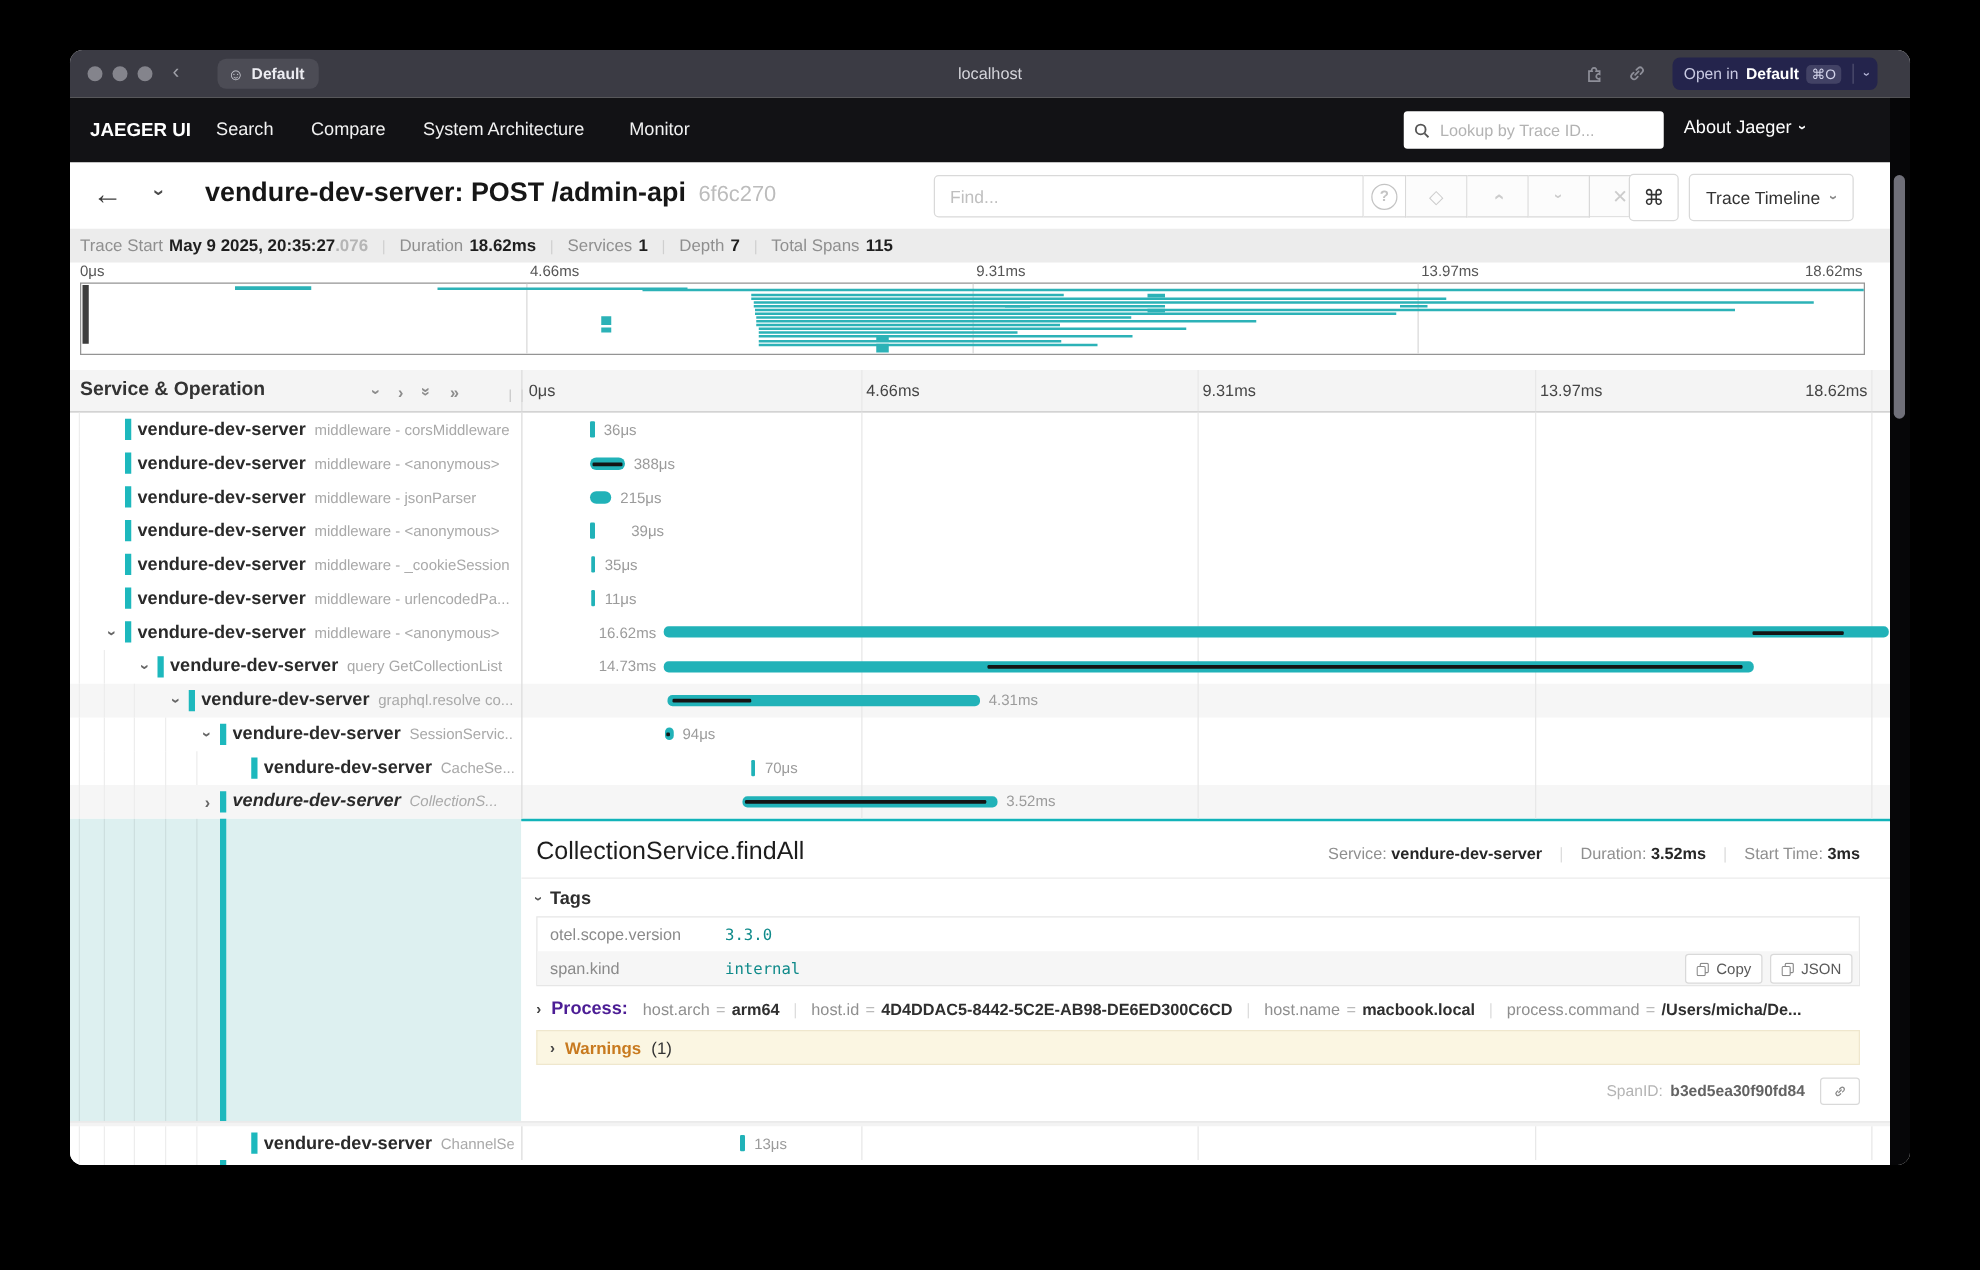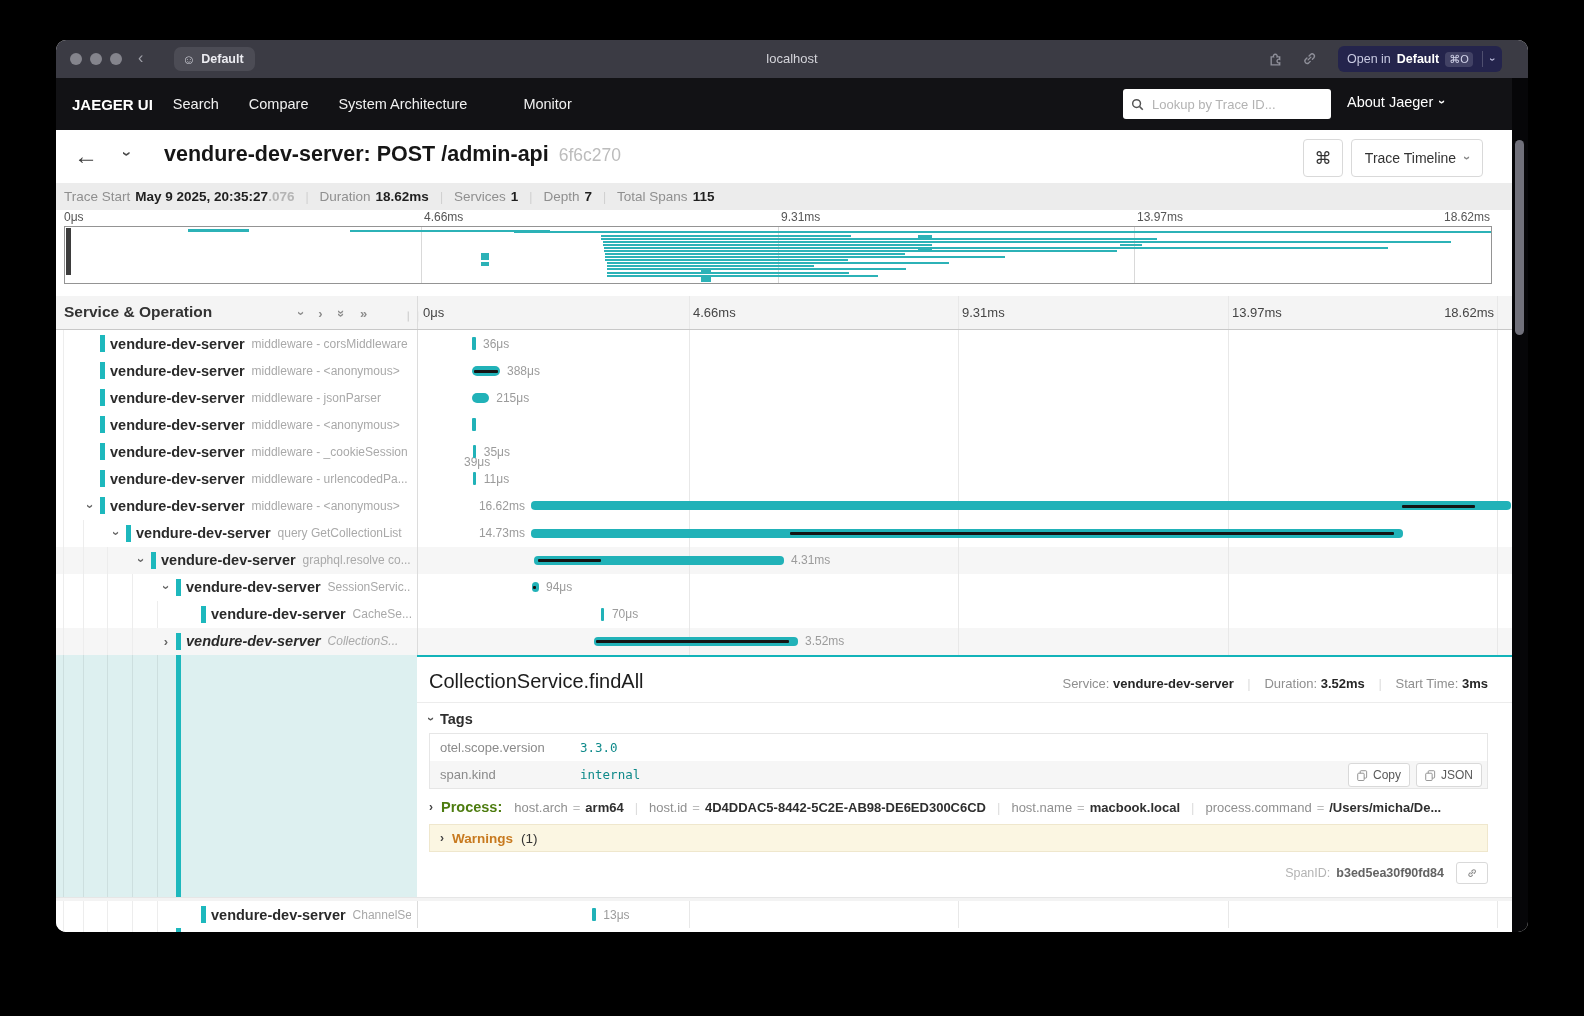--- a/index.html
+++ b/index.html
@@ -119,21 +119,21 @@
   .tags-table{border:1px solid #e6e6e6}
   .tag-row{display:flex;height:27px;align-items:center;font-size:13px}
   .tag-row:nth-child(2){background:#f6f6f6}
   .tag-key{width:140px;padding-left:10px;color:#8a8a8a}
   .tag-val{font-family:"DejaVu Sans Mono",monospace;font-size:12.5px;color:#0f8a8a}
   .tag-btns{position:absolute;right:6px;top:30px;display:flex;gap:6px;z-index:4}
   .minibtn{height:22px;padding:0 8px;border:1px solid #d9d9d9;border-radius:3px;background:#fff;font-size:12px;
     color:#595959;display:flex;align-items:center;gap:5px}
   .d-process{margin:10px 24px 0 12px;display:flex;align-items:center;font-size:13px;color:#8f8f8f;white-space:nowrap;overflow:hidden}
   .d-process .cv{font-size:12px;color:#444;font-weight:700;margin-right:8px}
-  .d-process .plabel{font-size:14.5px;font-weight:700;color:#4d7c0f;margin-right:12px}
+  .d-process .plabel{font-size:14.5px;font-weight:700;color:#4c1d95;margin-right:12px}
   .d-process .eq{color:#bbb;margin:0 5px}
   .d-process .pval{color:#2f2f2f;font-weight:700}
   .d-process .sep{color:#ddd;margin:0 11px}
   .d-warn{margin:9px 24px 0 12px;height:26px;background:#fbf6e2;border:1px solid #efe7cd;display:flex;
     align-items:center;padding-left:10px;font-size:13.5px;gap:8px}
   .d-warn .cv{font-size:12px;color:#444;font-weight:700}
   .wlabel{color:#c87a1f;font-weight:700}
   .wcount{color:#333}
   .d-spanid{margin:10px 24px 0 0;display:flex;justify-content:flex-end;align-items:center;font-size:12.5px;gap:6px}
   .sid-label{color:#b4b4b4}
@@ -185,21 +185,21 @@
       <span class="dd sm-chev">›</span>
     </div>
   </div>
 
   <div class="nav">
     <span class="brand">JAEGER UI</span>
     <span id="nav-items" style="display:flex">
         <span class="nav-item" style="margin-left: 20px;">Search</span>
         <span class="nav-item" style="margin-left: 30px;">Compare</span>
         <span class="nav-item" style="margin-left: 30px;">System Architecture</span>
-        <span class="nav-item" style="margin-left: 56px;">Monitor</span>
+        <span class="nav-item" style="margin-left: 36px;">Monitor</span>
       </span>
     <div class="nav-search">
       <svg width="13" height="13" viewBox="0 0 14 14" fill="none" stroke="#555" stroke-width="1.6">
         <circle cx="6" cy="6" r="4.2"></circle>
           <path d="M9.3 9.3L12.7 12.7"></path>
         </svg>
       <input placeholder="Lookup by Trace ID..." style="">
     </div>
     <div class="about">
       <span>About Jaeger</span>
@@ -209,20 +209,38 @@
 
   <div class="gutter">
     <div class="thumb"></div>
   </div>
 
   <div class="toolbar">
     <div class="abs tbk">←</div>
     <div class="abs tchev"><span>›</span></div>
     <div class="abs ttitle">
       <span>vendure-dev-server: POST /admin-api</span><span class="tid">6f6c270</span>
+    </div>
+    <div class="abs findwrap">
+      <input class="find-in" placeholder="Find..." style="">
+      <div class="fbtn">
+          <span class="qmark">?</span>
+        </div>
+      <div class="fbtn wide">
+          <span>◇</span>
+        </div>
+      <div class="fbtn wide">
+          <span style="display:inline-block;transform:rotate(-90deg);font-weight:700">›</span>
+        </div>
+      <div class="fbtn wide">
+          <span class="sm-chev" style="font-weight:700">›</span>
+        </div>
+      <div class="fbtn wide">
+          <span>✕</span>
+        </div>
     </div>
     <div class="abs cmdbtn">
         <span>⌘</span>
       </div>
     <div class="abs viewdd">
       <span>Trace Timeline</span>
       <span class="sm-chev">›</span>
     </div>
   </div>
 
@@ -333,21 +351,21 @@
         <span class="blabel" style="left: 440.251px;">215μs</span>
       </div>
       <div class="srow">
         <div class="row-guide" style="left: 7px;"></div>
         <div class="lbar" style="left: 44px;"></div>
         <div class="names" style="left: 54px; right: 1101px;">
           <span class="svc">vendure-dev-server</span>
           <span class="op">middleware - &lt;anonymous&gt;</span>
         </div>
         <div class="tickbar" style="left: 416.019px;"></div>
-        <span class="blabel" style="left: 408px; margin-top: 37px;">39μs</span>
+        <span class="blabel" style="left: 449px;">39μs</span>
       </div>
       <div class="srow">
         <div class="row-guide" style="left: 7px;"></div>
         <div class="lbar" style="left: 44px;"></div>
         <div class="names" style="left: 54px; right: 1101px;">
           <span class="svc">vendure-dev-server</span>
           <span class="op">middleware - _cookieSession</span>
         </div>
         <div class="tickbar" style="left: 416.773px;"></div>
         <span class="blabel" style="left: 427.773px;">35μs</span>

